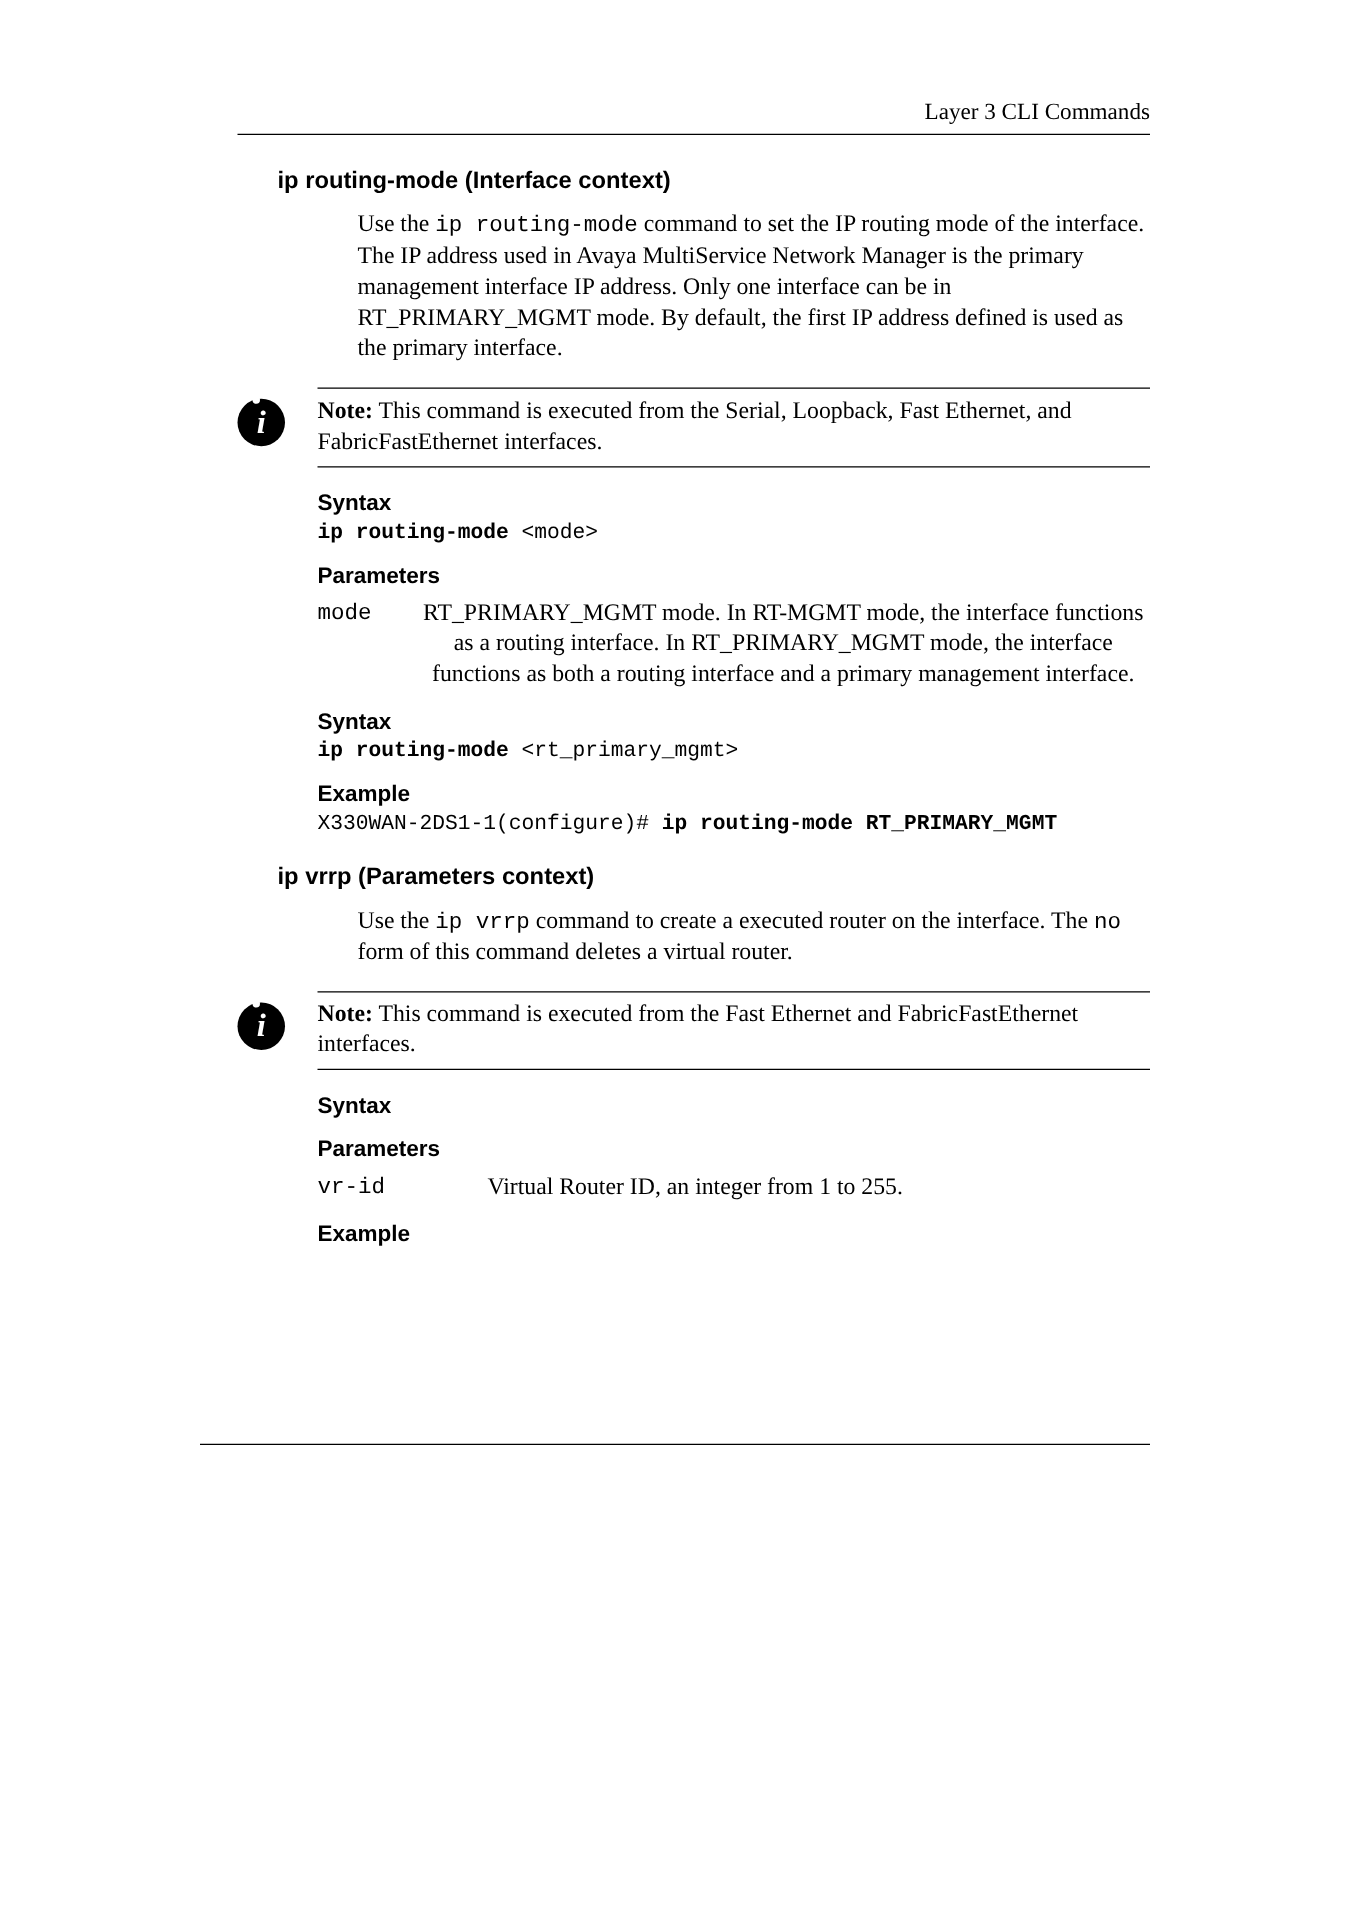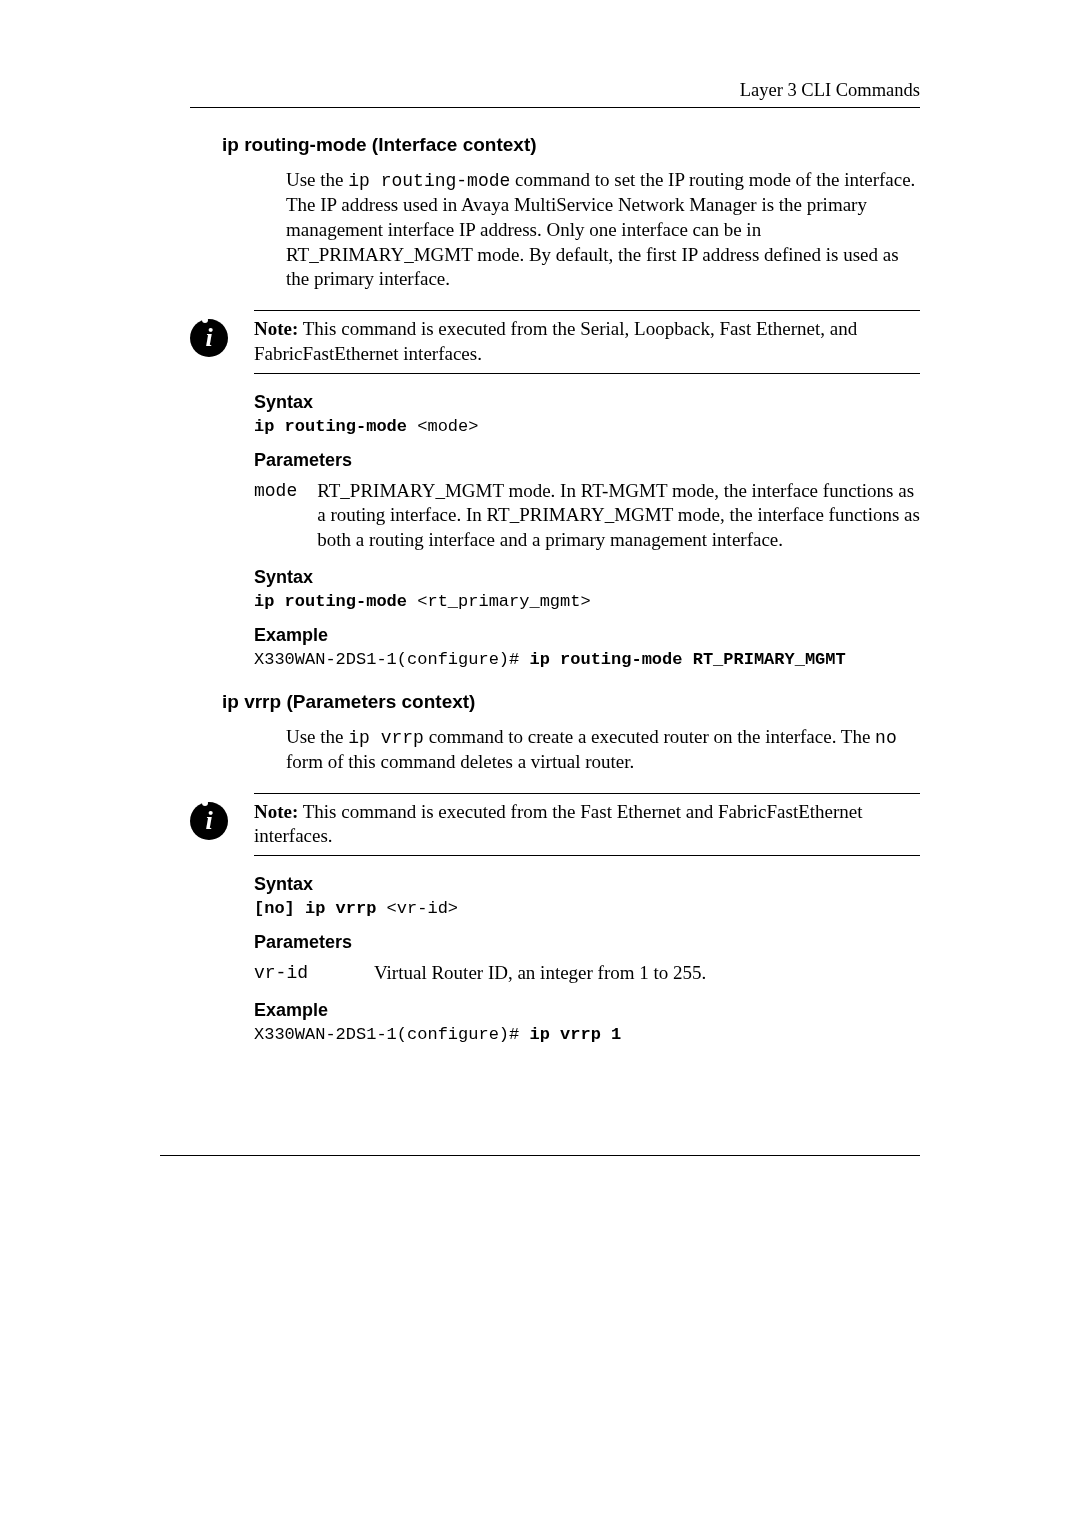--- a/index.html
+++ b/index.html
@@ -114,33 +114,34 @@
       font-family: "Courier New", Courier, monospace;
       font-size: 17px;
       margin-bottom: 10px;
     }
     .syntax-line .bold {
       font-weight: bold;
     }
     .param-table {
       margin-left: 64px;
       display: flex;
-      gap: 20px;
+      gap: 36px;
       margin-bottom: 10px;
       margin-top: 8px;
     }
     .param-name {
       font-family: "Courier New", Courier, monospace;
       font-size: 18px;
       flex-shrink: 0;
       padding-top: 2px;
     }
     .param-desc {
       font-size: 19px;
       line-height: 1.3;
+      text-align: center;
     }
     .param-table.wide .param-name {
       min-width: 100px;
     }
     .example-line {
       margin-left: 64px;
       font-family: "Courier New", Courier, monospace;
       font-size: 17px;
       margin-bottom: 18px;
     }
@@ -229,32 +230,26 @@
         <span class="note-icon-inner">i<span class="note-icon-dot"></span></span>
       </div>
       <p class="note-text">
         <span class="note-label">Note:</span><span> This command is executed from the Fast Ethernet and FabricFastEthernet interfaces.</span>
       </p>
     </div>
     <hr class="note-rule-bottom">
   </div>
 
   <div class="sub-header">Syntax</div>
-  <div class="syntax-line">
-    <span class="bold">[no] ip vrrp</span><span> &lt;vr-id&gt;</span>
-  </div>
 
   <div class="sub-header">Parameters</div>
   <div class="param-table wide">
     <div class="param-name">vr-id</div>
     <div class="param-desc">Virtual Router ID, an integer from 1 to 255.</div>
   </div>
 
   <div class="sub-header">Example</div>
-  <div class="example-line">
-    <span>X330WAN-2DS1-1(configure)# </span><span class="bold">ip vrrp 1</span>
-  </div>
 
 </div>
 
 <div class="footer">
   <hr class="footer-rule">
 </div>
 
 </body></html>

